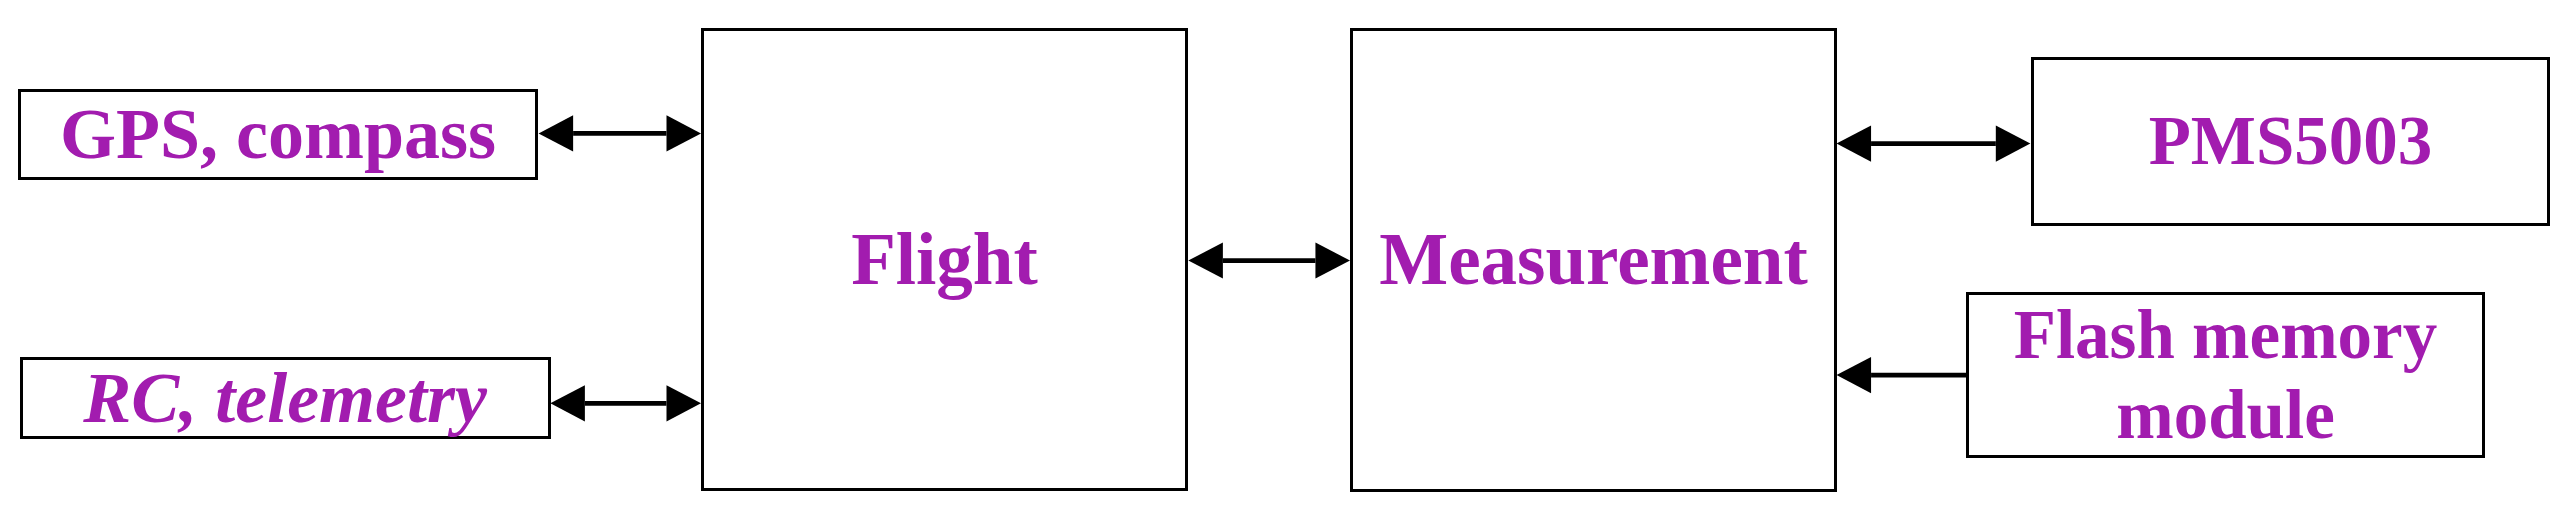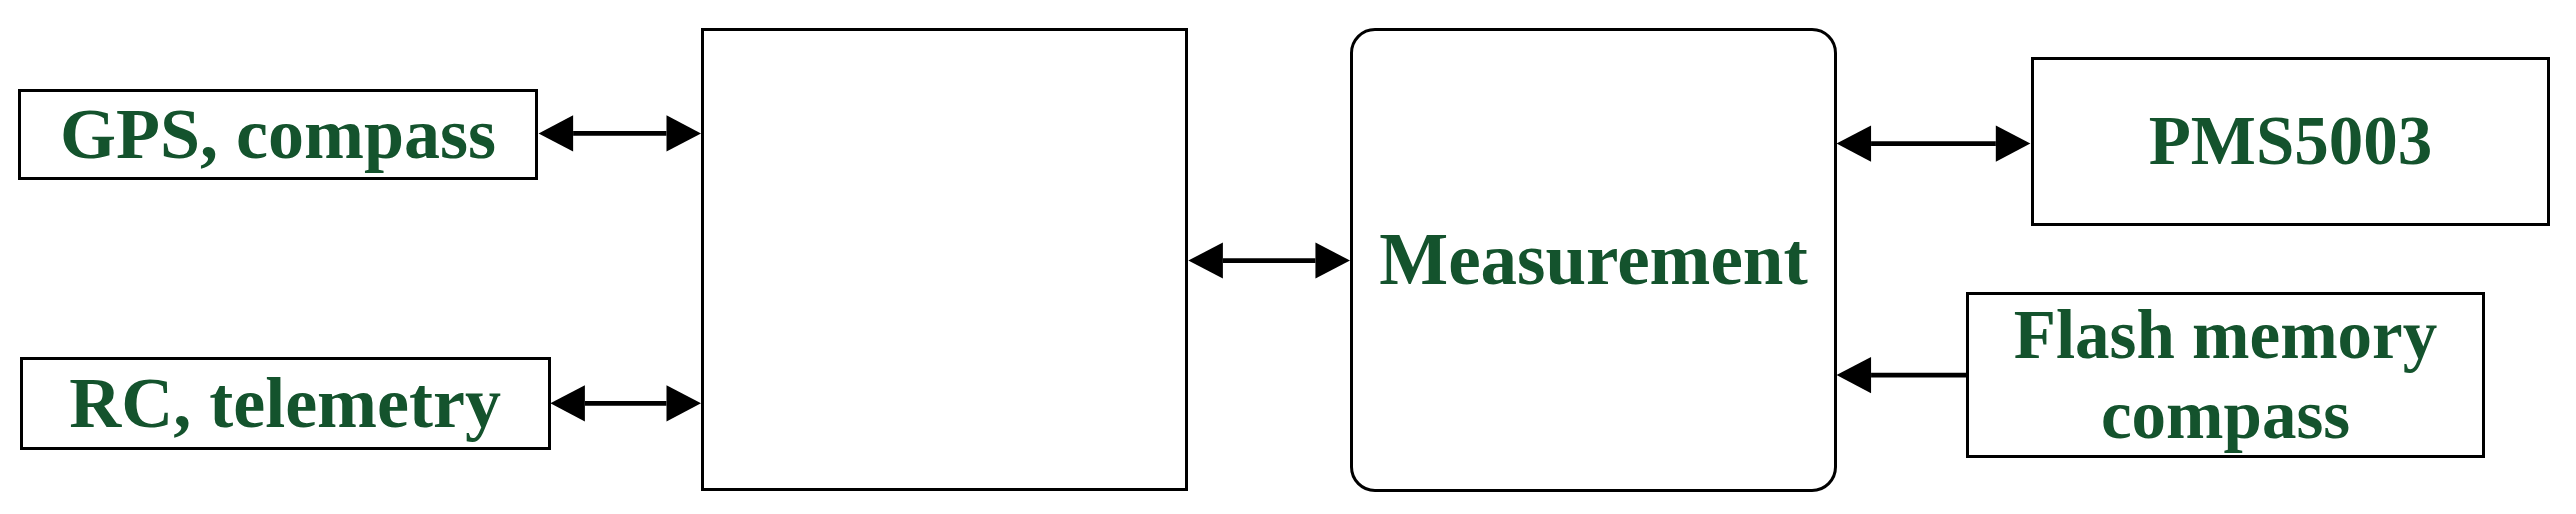--- a/index.html
+++ b/index.html
@@ -7,21 +7,21 @@
     padding: 0;
     background: #ffffff;
   }
   .canvas {
     position: relative;
     width: 2576px;
     height: 514px;
     background: #ffffff;
     font-family: "Liberation Serif", "DejaVu Serif", serif;
     font-weight: bold;
-    color: #14532d;
+    color: #a21caf;
     overflow: hidden;
   }
   .arrows-layer {
     position: absolute;
     left: 0;
     top: 0;
     width: 2576px;
     height: 514px;
   }
   .node {
@@ -32,23 +32,23 @@
     display: flex;
     flex-direction: column;
     align-items: center;
     justify-content: center;
     text-align: center;
     white-space: nowrap;
   }
   .node .line { display: block; }
 
   #node-gps-compass   { left: 18px;   top: 89px; width: 520px; height: 91px; font-size: 72px; }
-  #node-rc-telemetry  { left: 19.6px;   top: 357px; width: 531px; height: 93px; font-size: 72px; }
+  #node-rc-telemetry  { left: 19.6px;   top: 357px; width: 531px; height: 82px; font-size: 72px; font-style: italic; }
   #node-flight        { left: 701px;  top: 28px;  width: 487px; height: 463px; font-size: 73px; line-height: 90px; }
-  #node-measurement   { left: 1350px; top: 27.5px;  width: 487px; height: 464px; font-size: 73px; line-height: 90px; border-radius: 25px; }
+  #node-measurement   { left: 1350px; top: 27.5px;  width: 487px; height: 464px; font-size: 73px; line-height: 90px; }
   #node-pms           { left: 2031px; top: 57px;  width: 519px; height: 169px; font-size: 69px; line-height: 81px; }
   #node-flash         { left: 1966px; top: 292px; width: 519px; height: 166px; font-size: 69px; line-height: 80px; }
 </style>
 </head>
 <body>
 
 <div class="canvas">
 
   <svg class="arrows-layer" viewBox="0 0 3282 655" xmlns="http://www.w3.org/2000/svg">
 
@@ -85,29 +85,30 @@
 
   <div class="node" id="node-gps-compass">
     <span class="line">GPS, compass</span>
   </div>
 
   <div class="node" id="node-rc-telemetry">
     <span class="line">RC, telemetry</span>
   </div>
 
   <div class="node" id="node-flight">
+    <span class="line">Flight</span>
   </div>
 
   <div class="node" id="node-measurement">
     <span class="line">Measurement</span>
   </div>
 
   <div class="node" id="node-pms">
     <span class="line">PMS5003</span>
   </div>
 
   <div class="node" id="node-flash">
     <span class="line">Flash memory</span>
-    <span class="line">compass</span>
+    <span class="line">module</span>
   </div>
 
 </div>
 
 
 </body></html>

